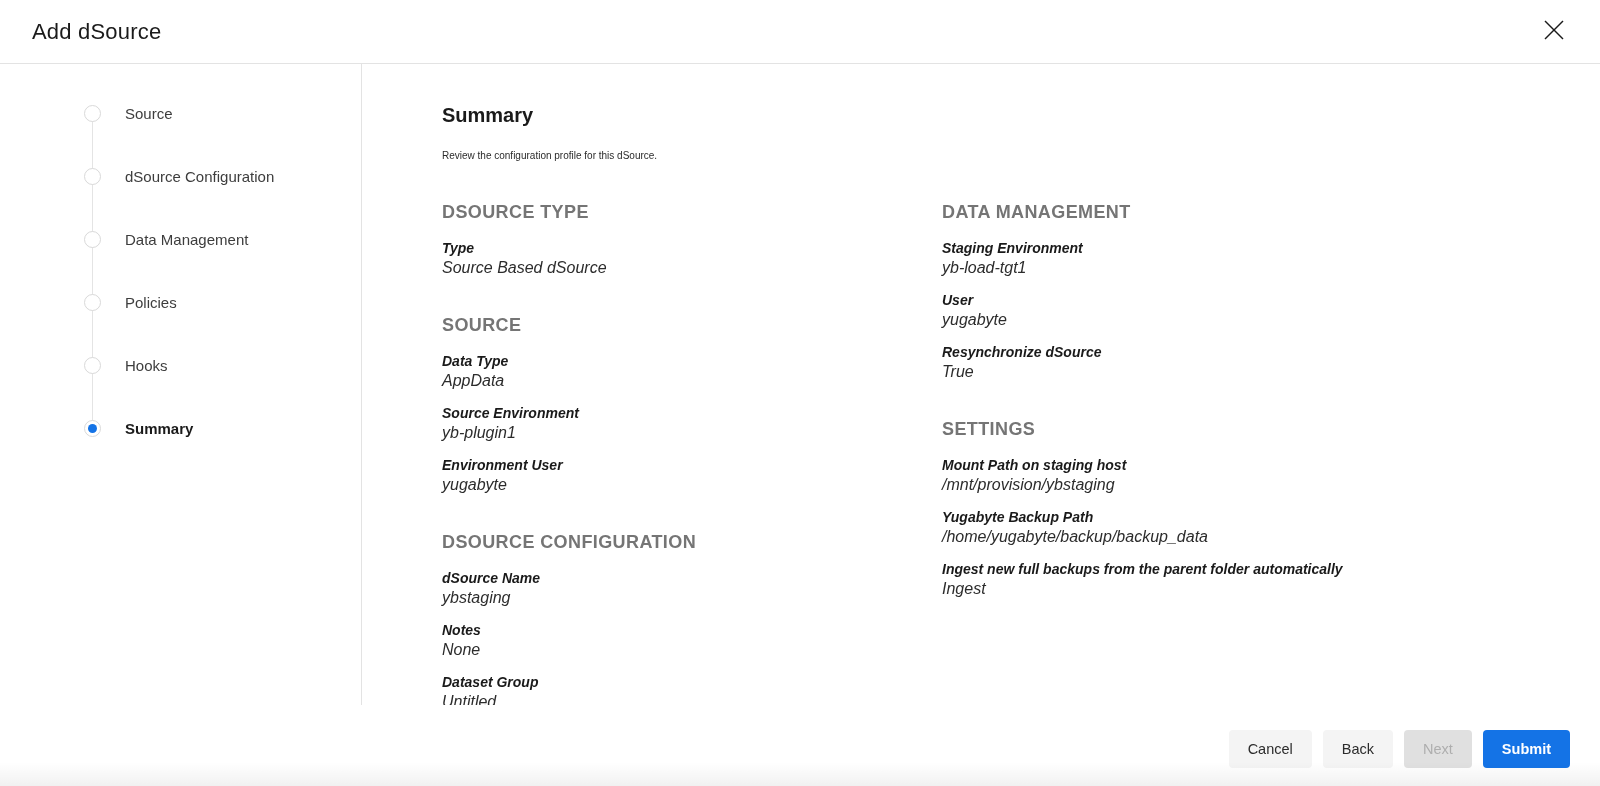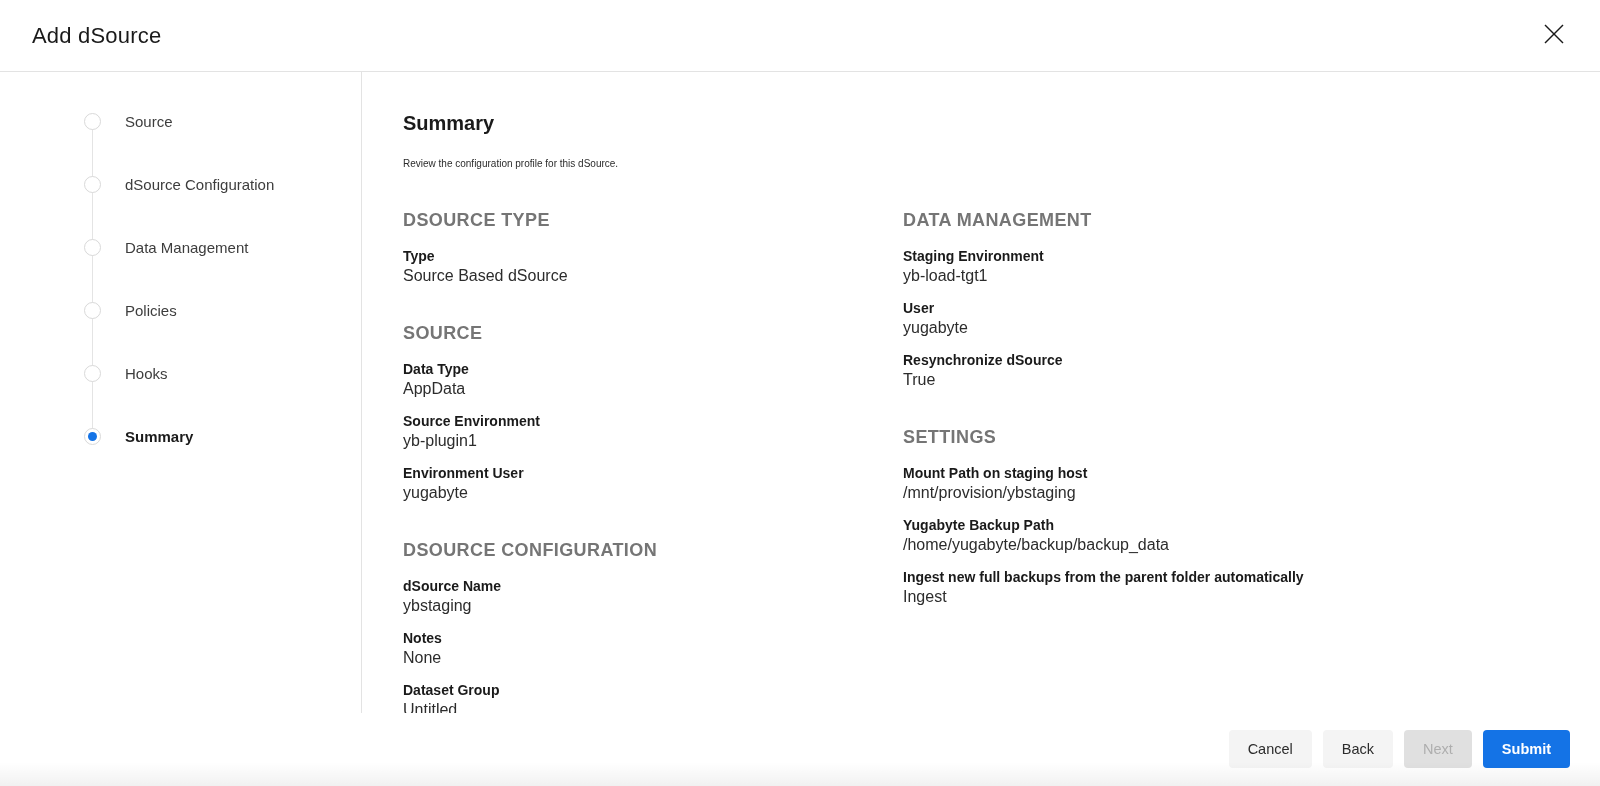--- a/index.html
+++ b/index.html
@@ -9,21 +9,21 @@
     background: #ffffff;
     overflow: hidden;
   }
   .dialog {
     position: relative;
     width: 1600px; height: 786px;
     background: #ffffff;
   }
   
   .dialog-header {
-    height: 72px;
+    height: 64px;
     display: flex;
     align-items: center;
     justify-content: space-between;
     padding: 0 32px;
     border-bottom: 1px solid #e3e3e3;
     background: #ffffff;
   }
   .dialog-title {
     font-size: 22px;
     font-weight: 400;
@@ -35,20 +35,21 @@
     display: flex; align-items: center; justify-content: center;
     cursor: pointer;
     background: transparent;
     border: none;
   }
   
   .dialog-body {
     display: flex;
     height: 641px;
     overflow: hidden;
+    gap: 39px;
   }
   
   .stepper-panel {
     width: 362px;
     flex: 0 0 362px;
     border-right: 1px solid #e3e3e3;
     padding: 18px 0 0 84px;
   }
   .stepper {
     position: relative;
@@ -114,21 +115,21 @@
   .col-left { width: 500px; flex: 0 0 500px; }
   .col-right { flex: 1; }
   .section-title {
     margin-top: 40px;
     font-size: 18px;
     font-weight: 700;
     color: #757575;
     letter-spacing: 0.4px;
     line-height: 17px;
   }
-  .section-fields { margin-top: 18px; }
+  .section-fields { margin-top: 18px; font-style: italic; }
   .field { margin-bottom: 14px; }
   .field-label {
     font-size: 14px;
     font-weight: 700;
     color: #1a1a1a;
     line-height: 19px;
   }
   .field-value {
     font-size: 16px;
     color: #2c2c2c;

